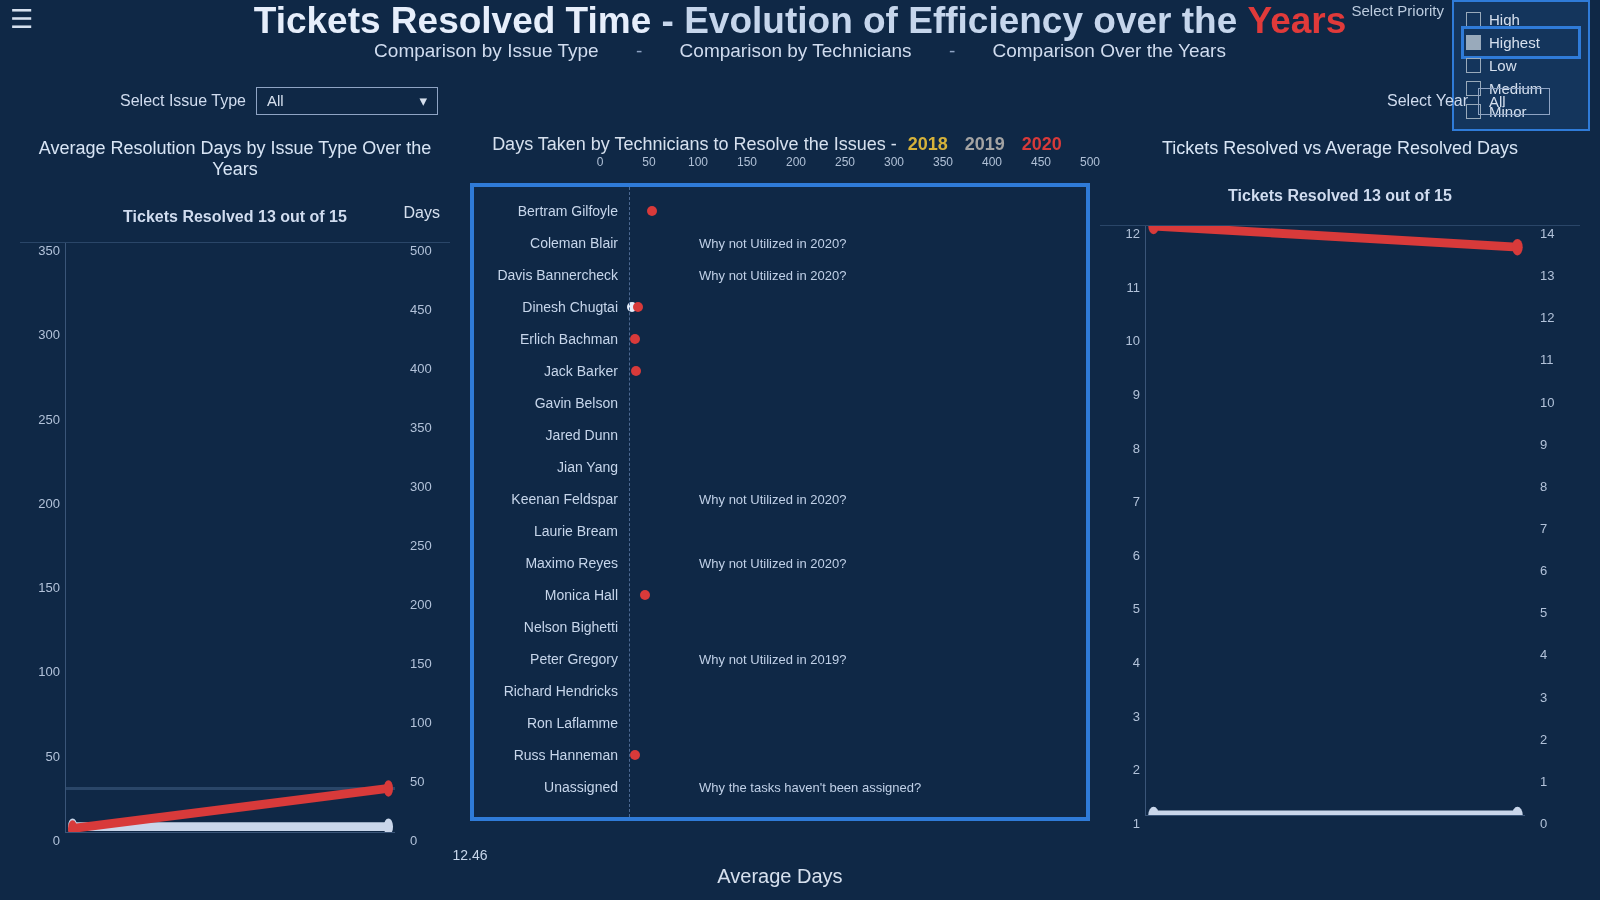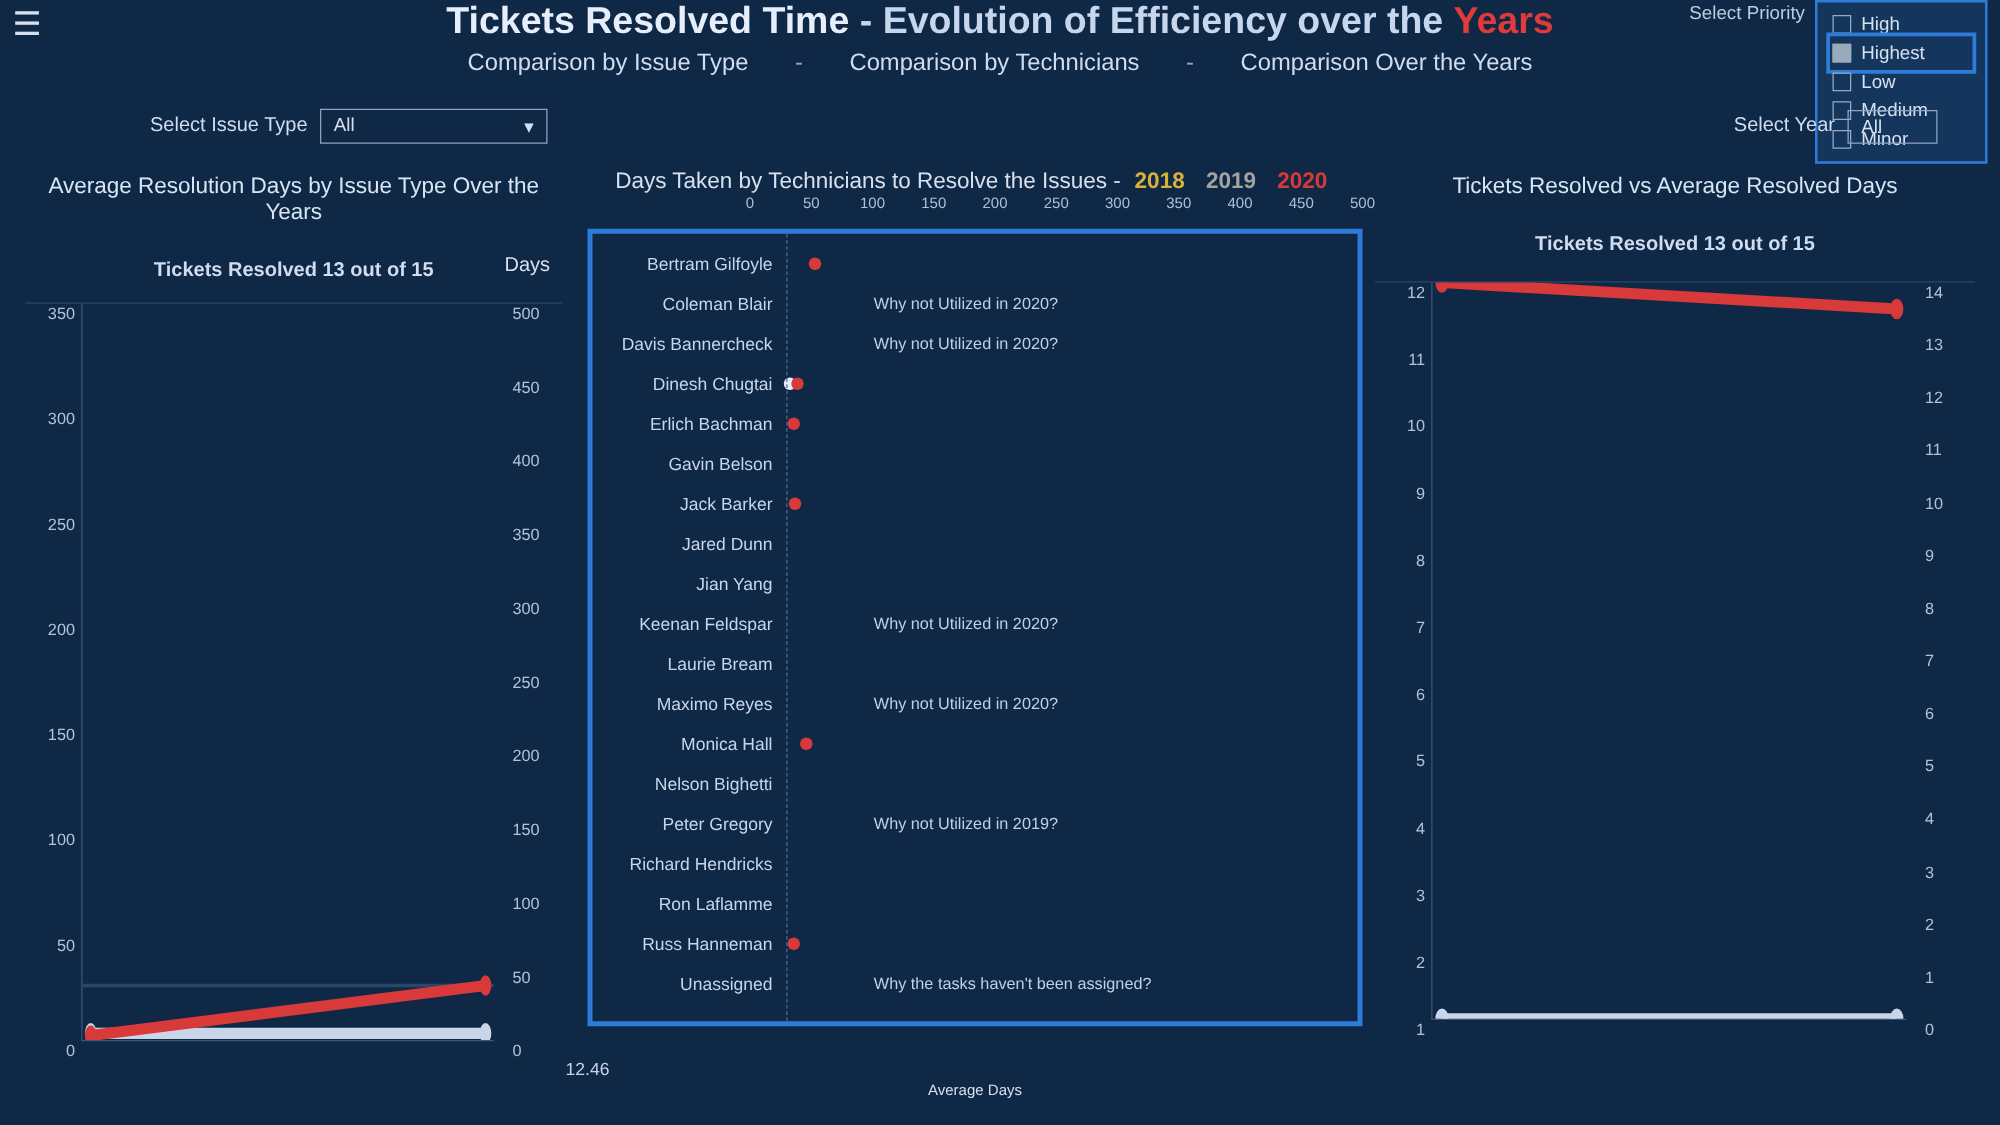--- a/index.html
+++ b/index.html
@@ -1,18 +1,18 @@
 <!DOCTYPE html>
 <html><head>
 <meta charset="utf-8">
 <style>
 html,body{margin:0;padding:0;background:#0f2846;color:#d6e0ee;font-family:"Segoe UI",Arial,sans-serif;width:1600px;height:900px;overflow:hidden}
 .top{position:relative;height:72px}
 .hamburger{position:absolute;left:10px;top:4px;font-size:26px;cursor:pointer}
-.title{position:absolute;left:0;right:0;top:0;text-align:center;font-size:30px;font-weight:600}
+.title{position:absolute;left:0;right:0;top:0;text-align:center;font-size:37px;font-weight:600}
 .title .t1{color:#e6eefb}
 .title .t2{color:#c6d6ec}
 .title .t3{color:#e03a3a;font-weight:700}
 .tabs{position:absolute;left:0;right:0;top:40px;text-align:center;font-size:19px;color:#d0dcef}
 .tabs span{margin:0 16px;cursor:pointer}
 .tabs .dash{color:#8fa4c4}
 .slicer-priority{position:absolute;right:10px;top:0;display:flex;align-items:flex-start}
 .slicer-priority .label{margin-right:8px;font-size:15px;color:#bcccdf;padding-top:2px}
 .slicer-priority .box{background:#14355c;border:2px solid #2f7bd8;display:flex;flex-direction:column;padding:6px 12px;min-width:110px}
 .slicer-priority .row{display:flex;align-items:center;font-size:15px;padding:3px 0;cursor:pointer}
@@ -48,21 +48,21 @@
 .rows{position:relative}
 .trow{height:32px;display:flex;align-items:center}
 .trow .name{width:130px;text-align:right;padding-right:10px;font-size:14px;color:#c7d6eb}
 .trow .track{flex:1;position:relative;height:100%}
 .trow .dot{position:absolute;top:50%;width:10px;height:10px;border-radius:50%;transform:translate(-50%,-50%)}
 .trow .dot.red{background:#d83a3a}
 .trow .dot.white{background:#e6eefb}
 .trow .note{position:absolute;top:50%;transform:translateY(-50%);font-size:13px;color:#c0d0e7}
 .avg-line{position:absolute;top:0;bottom:0;border-left:1px dashed #4d6a93}
 .avg-label{position:absolute;bottom:-22px;font-size:14px;color:#c7d6eb;transform:translateX(-50%)}
-.avg-title{text-align:center;font-size:12px;margin-top:24px}
+.avg-title{text-align:center;font-size:20px;margin-top:24px}
 
 </style>
 </head>
 <body>
 
 <div class="top">
   <div class="hamburger">☰</div>
   <div class="title">
     <span class="t1">Tickets Resolved Time</span>
     <span class="t2"> - Evolution of Efficiency over the </span>
@@ -209,28 +209,28 @@
               <div class="dot red" style="left: 2.2%;"></div>
             </div>
           </div>
           <div class="trow">
             <div class="name">Erlich Bachman</div>
             <div class="track">
               <div class="dot red" style="left: 1.5%;"></div>
             </div>
           </div>
           <div class="trow">
+            <div class="name">Jack Barker</div>
+            <div class="track">
+              <div class="dot red" style="left: 1.8%;"></div>
+            </div>
+          </div>
+          <div class="trow">
             <div class="name">Gavin Belson</div>
             <div class="track"></div>
-          </div>
-          <div class="trow">
-            <div class="name">Jack Barker</div>
-            <div class="track">
-              <div class="dot red" style="left: 1.8%;"></div>
-            </div>
           </div>
           <div class="trow">
             <div class="name">Jared Dunn</div>
             <div class="track"></div>
           </div>
           <div class="trow">
             <div class="name">Jian Yang</div>
             <div class="track"></div>
           </div>
           <div class="trow">

